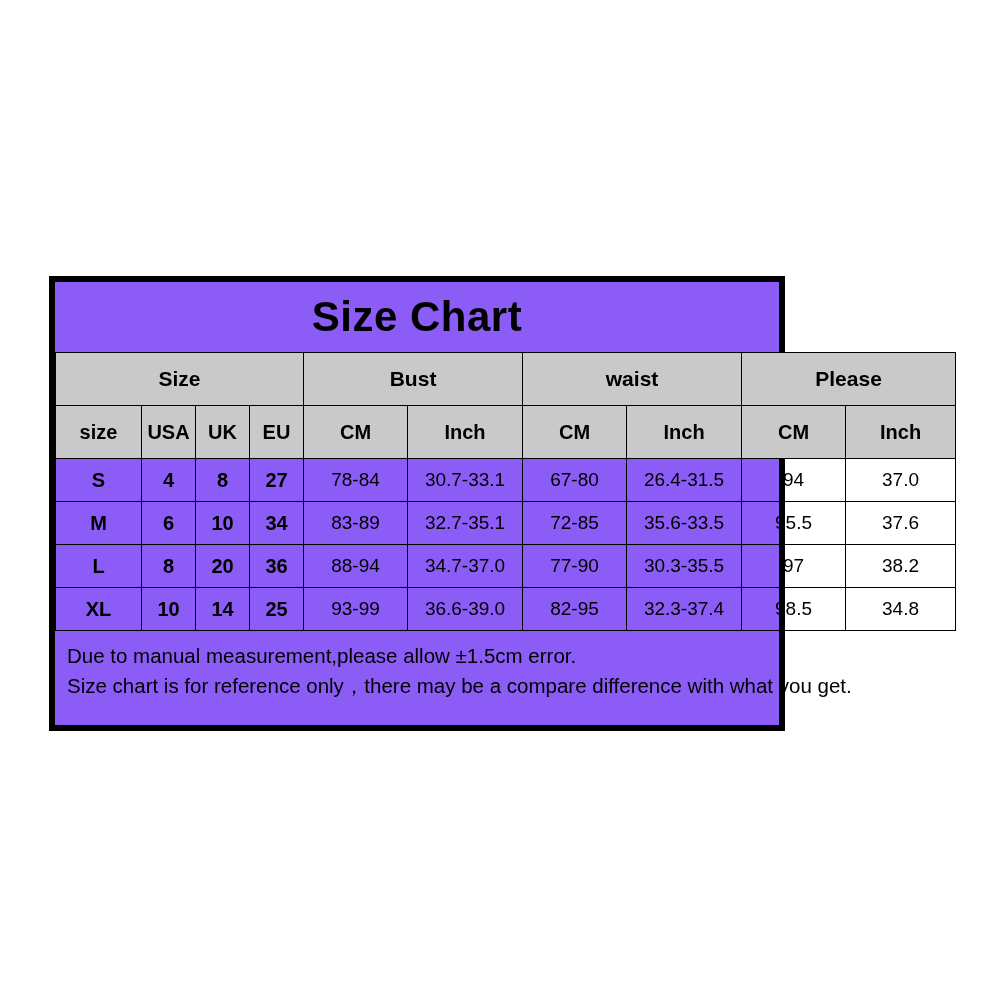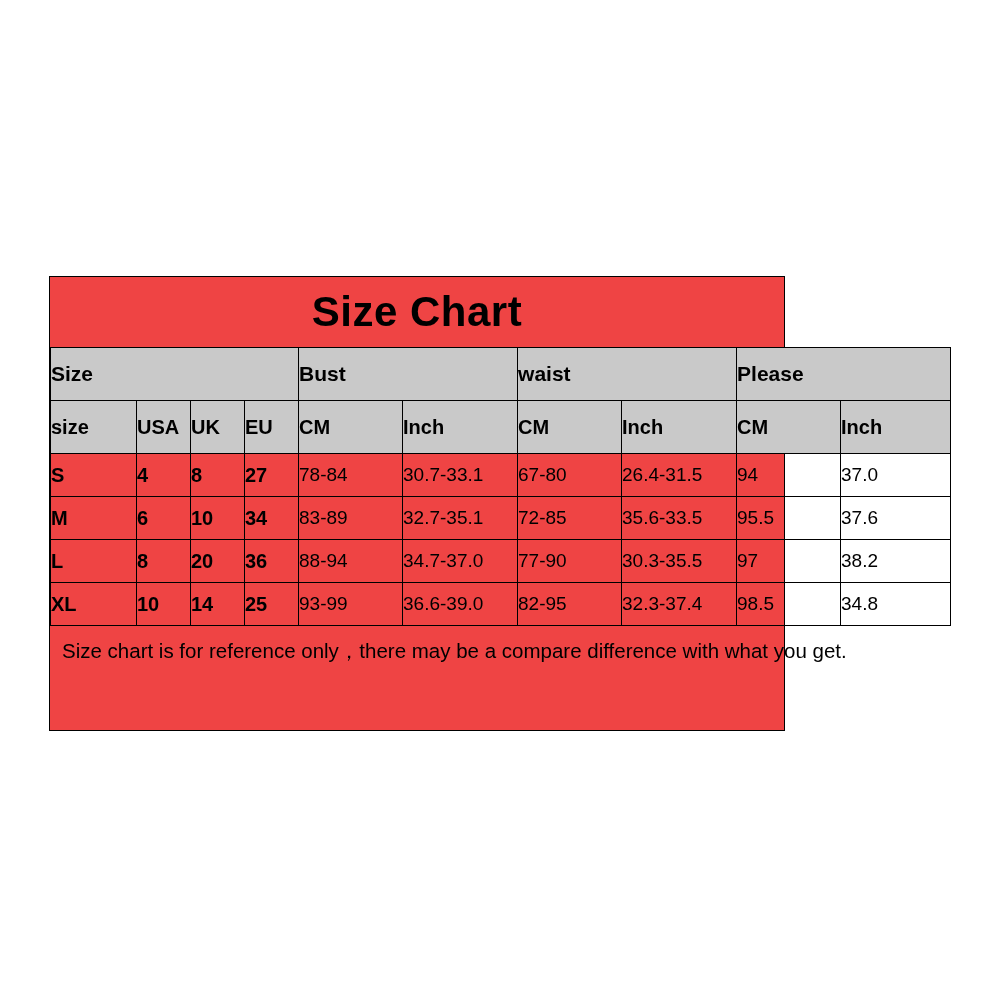--- a/index.html
+++ b/index.html
@@ -13,40 +13,41 @@
     font-family: "Liberation Sans", sans-serif;
     position: relative;
     overflow: hidden;
   }
   #chart-card {
     position: absolute;
     left: 49px;
     top: 276px;
     width: 736px;
     height: 455px;
-    border: 1px solid #000000;
+    border: 6px solid #000000;
     box-sizing: border-box;
-    background: #ef4444;
+    background: #8b5cf6;
   }
   #chart-title {
     text-align: center;
     font-size: 42px;
     font-weight: bold;
     color: #000000;
     line-height: 70px;
     height: 70px;
     letter-spacing: 0.5px;
   }
   table.size-table {
     border-collapse: collapse;
     width: 100%;
     table-layout: fixed;
   }
   table.size-table td, table.size-table th {
     border: 1px solid #000000;
+    text-align: center;
     vertical-align: middle;
     font-size: 19px;
     color: #000000;
     height: 42px;
     padding: 0;
     font-weight: normal;
   }
   tr.group-header td {
     background: #c9c9c9;
     font-weight: bold;
@@ -169,16 +170,17 @@
         <td>36.6-39.0</td>
         <td>82-95</td>
         <td>32.3-37.4</td>
         <td>98.5</td>
         <td>34.8</td>
       </tr>
     </tbody>
   </table>
 
   <div id="notes">
+    <div>Due to manual measurement,please allow ±1.5cm error.</div>
     <div>Size chart is for reference only，there may be a compare difference with what you get.</div>
   </div>
 
 </div>
 
 </body></html>

